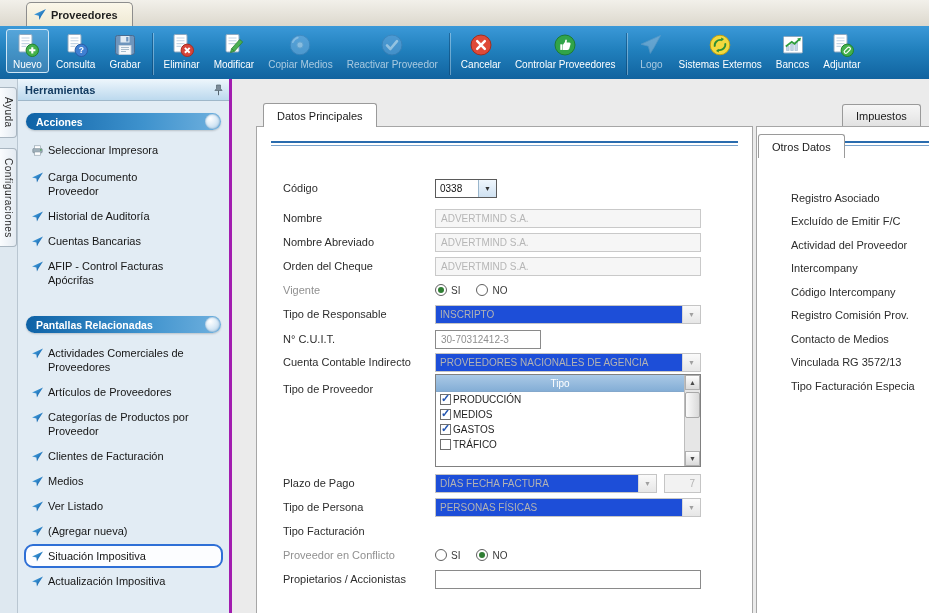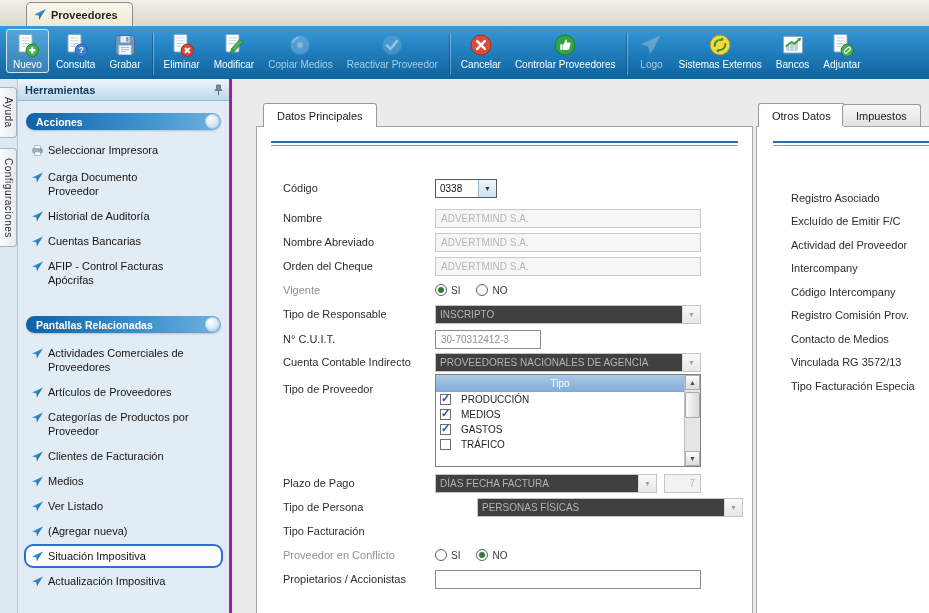--- a/index.html
+++ b/index.html
@@ -47,36 +47,36 @@
   .rule{height:2px;border-top:2px solid #2a6cae;border-bottom:1px solid #7aa3cc;margin:14px 14px 0;}
   .right-panel .rule{margin:14px 0 0 16px;}
 
   
   .frow{position:absolute;left:26px;display:flex;align-items:center;height:20px;}
   .flabel{flex:0 0 152px;font-size:11px;color:#2d2d2d;}
   .flabel.gray{color:#909090;}
   .textbox{width:266px;height:19px;box-sizing:border-box;border:1px solid #c9c9c9;background:#f6f6f6;display:flex;align-items:center;padding:0 5px;font-size:10px;color:#b6b6b6;overflow:hidden;white-space:nowrap;}
   .textbox.en{background:#fff;border-color:#8a8a8a;color:#8f8f8f;}
   .textbox.cuit{width:106px;}
-  .combo{width:266px;height:19px;box-sizing:border-box;border:1px solid #c5c5c5;background:#404040;display:flex;align-items:stretch;font-size:10px;color:#b3b3b3;}
+  .combo{width:266px;height:19px;box-sizing:border-box;border:1px solid #c5c5c5;background:#1d4ed8;display:flex;align-items:stretch;font-size:10px;color:#b3b3b3;}
   .ctext{flex:1;display:flex;align-items:center;padding:0 4px;white-space:nowrap;overflow:hidden;}
   .carrow{width:17px;display:flex;align-items:center;justify-content:center;font-size:7px;color:#a0a0a0;background:linear-gradient(#fafafa,#e6e6e6);border-left:1px solid #d8d8d8;}
   .combo.en{background:#fff;border-color:#5a5a5a;color:#111;}
   .combo.en .carrow{background:linear-gradient(#f0f7fd,#cfe1f1);color:#333;border-left:1px solid #9ab6cc;}
   .combo.codigo{width:62px;}
   .combo.plazo{width:222px;}
   .daysbox{width:37px;height:19px;box-sizing:border-box;border:1px solid #c5c5c5;background:#f2f2f2;color:#b3b3b3;font-size:10px;display:flex;align-items:center;justify-content:flex-end;padding:0 5px;margin-left:7px;}
   .radio{width:12px;height:12px;box-sizing:border-box;border:1px solid #5f5f5f;border-radius:50%;background:#fff;position:relative;}
   .radio.on::after{content:'';position:absolute;inset:2px;border-radius:50%;background:#2f7d33;}
   .rlab{font-size:10px;color:#3a3a3a;margin:0 16px 0 4px;}
 
   
   .ptable{position:absolute;left:178px;top:247px;width:266px;height:93px;box-sizing:border-box;border:1px solid #808080;background:#fff;}
   .pt-head{height:16px;margin-right:16px;background:linear-gradient(#aac9e6,#84aed6);border-bottom:1px solid #84a8cc;display:flex;align-items:center;justify-content:center;font-size:10px;color:#fff;}
-  .pt-row{height:15px;margin-right:16px;display:flex;align-items:center;gap:10px;padding-left:4px;font-size:10px;color:#1f1f1f;}
+  .pt-row{height:15px;margin-right:16px;display:flex;align-items:center;gap:2px;padding-left:4px;font-size:10px;color:#1f1f1f;}
   .checkbox{width:11px;height:11px;box-sizing:border-box;border:1px solid #6f6f6f;background:#fff;position:relative;}
   .checkbox.on::after{content:'✓';position:absolute;left:0;top:-3.5px;font-size:11px;font-weight:bold;color:#2456b0;}
   .pt-scroll{position:absolute;top:0;right:0;bottom:0;width:16px;background:#e6e6e6;border-left:1px solid #bdbdbd;display:flex;flex-direction:column;align-items:center;box-sizing:border-box;}
   .sbtn{width:15px;height:15px;display:flex;align-items:center;justify-content:center;font-size:7px;color:#4a4a4a;background:linear-gradient(#fdfdfd,#dadada);border:1px solid #b0b0b0;box-sizing:border-box;}
   .sbtn.down{margin-top:auto;}
   .sthumb{width:13px;height:24px;margin-top:2px;background:linear-gradient(90deg,#fbfbfb,#d9d9d9);border:1px solid #a8a8a8;border-radius:2px;}
 
   
   .rp-labels{margin:40px 0 0 34px;}
   .rp-label{height:23.5px;display:flex;align-items:center;font-size:11px;color:#2d2d2d;white-space:nowrap;overflow:hidden;}
@@ -428,21 +428,21 @@
           <span class="flabel">Plazo de Pago</span>
           <div class="combo plazo">
             <span class="ctext">DÍAS FECHA FACTURA</span>
             <span class="carrow">▼</span>
           </div>
           <div class="daysbox">
               <span>7</span>
             </div>
         </div>
 
-        <div class="frow" style="top:370px;gap:42px;">
+        <div class="frow" style="top:370px;">
           <span class="flabel">Tipo de Persona</span>
           <div class="combo">
             <span class="ctext">PERSONAS FÍSICAS</span>
             <span class="carrow">▼</span>
           </div>
         </div>
 
         <div class="frow" style="top:394px;">
           <span class="flabel">Tipo Facturación</span>
         </div>
@@ -459,21 +459,21 @@
           <span class="flabel">Propietarios / Accionistas</span>
           <div class="textbox en">
               <span></span>
             </div>
         </div>
 
       </div>
     </div>
 
     <div class="panel right-panel">
-      <div class="ptab active" style="left:2px;">
+      <div class="ptab active" style="left:2px;margin-top:31px;">
           <span>Otros Datos</span>
         </div>
       <div class="ptab" style="left:86px;top:1px;height:22px;">
           <span>Impuestos</span>
         </div>
       <div class="pbody">
         <div class="rule"></div>
         <div class="rp-labels">
           <div class="rp-label">Registro Asociado</div>
           <div class="rp-label">Excluído de Emitir F/C</div>

